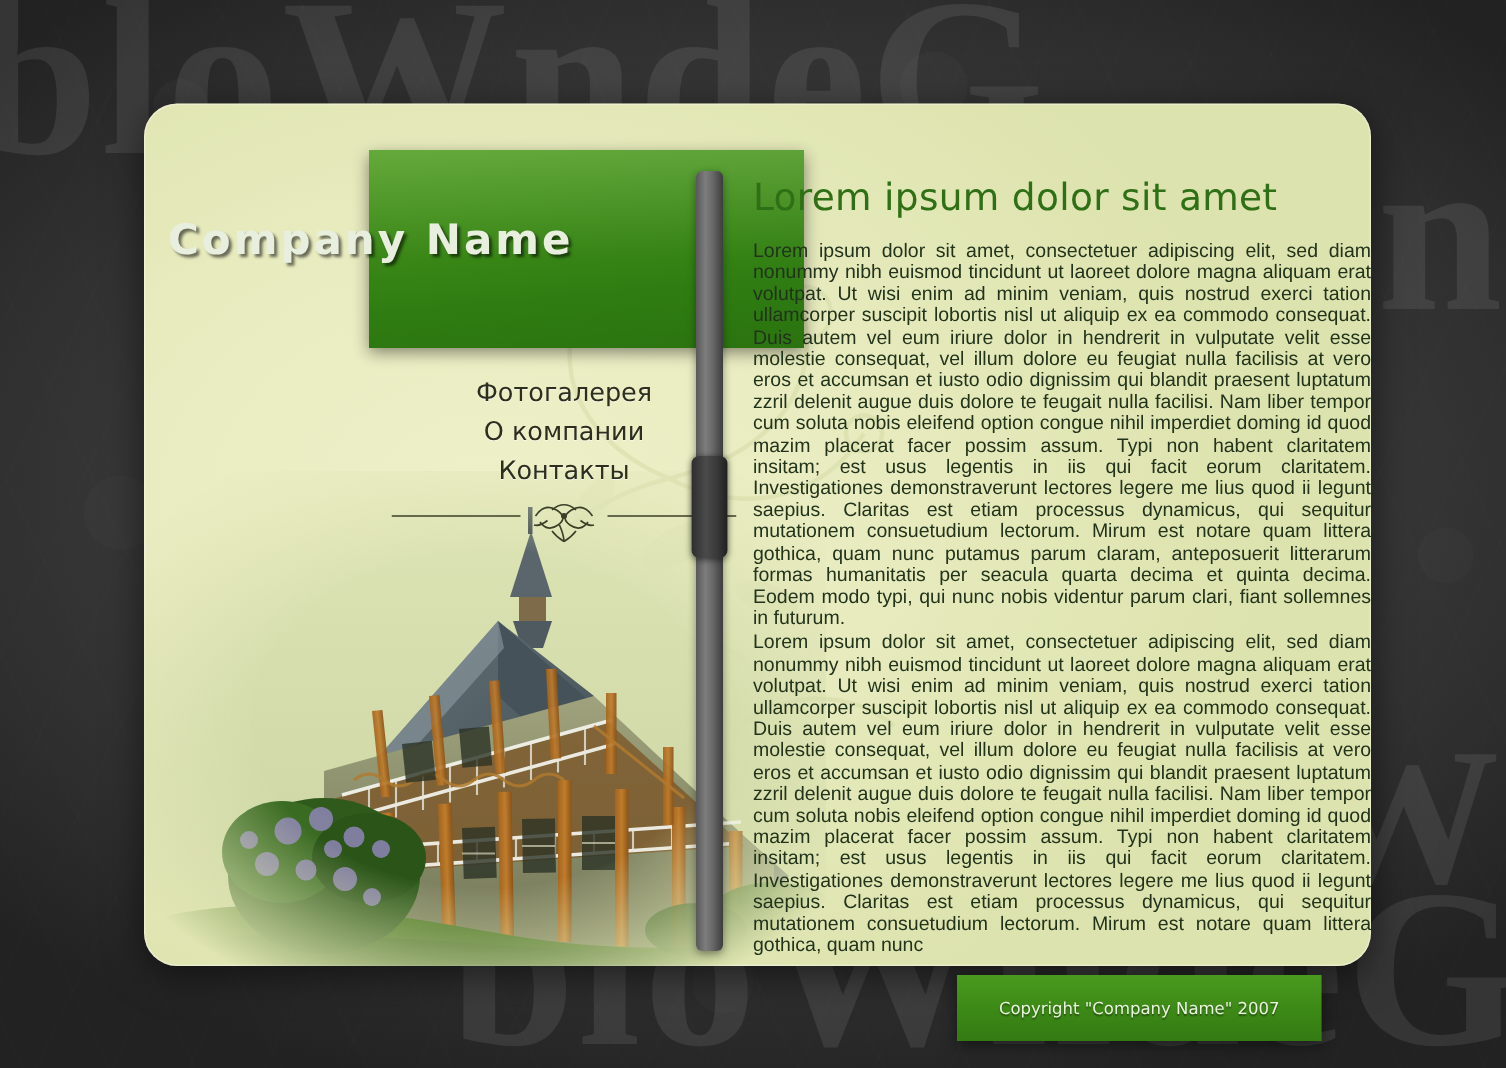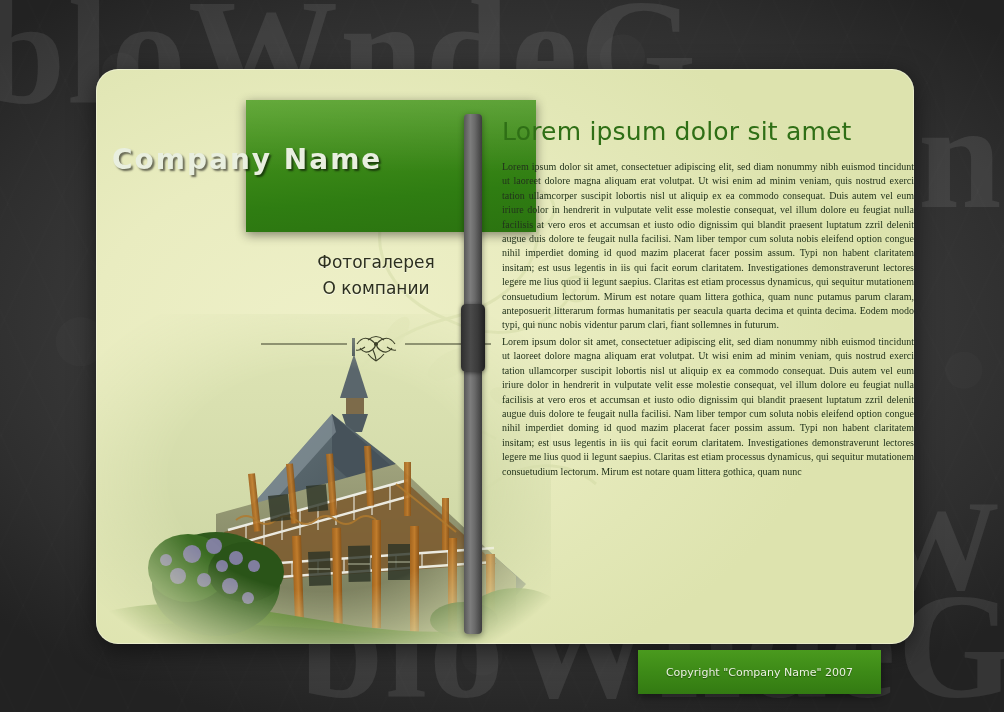--- a/index.html
+++ b/index.html
@@ -204,22 +204,22 @@
   #content h1 {
     margin: 0 0 14px 0;
     font-family: "DejaVu Sans", sans-serif;
     font-weight: normal;
     font-size: 25px;
     color: #2f6f16;
     letter-spacing: .2px;
   }
   #content p {
     margin: 0 0 2px 0;
-    font-family: Liberation Serif, serif;
-    font-size: 10px;
+    font-family: Liberation Sans, sans-serif;
+    font-size: 13px;
     line-height: 14.4px;
     color: #22331c;
     text-align: justify;
     white-space: normal;
   }
 
   
   #footer {
     position: absolute;
     left: 638px;
@@ -419,20 +419,21 @@
     </div>
 
     <div id="separator"></div>
 
     <div id="logo-bar"></div>
     <div id="company-name">Company Name</div>
 
     <nav id="nav">
       <a href="#">Фотогалерея</a>
       <a href="#">О компании</a>
+      <a href="#">Контакты</a>
     </nav>
 
     <svg id="nav-divider" viewBox="0 0 230 34" xmlns="http://www.w3.org/2000/svg">
       <g stroke="#3b3f28" stroke-width="1.1" fill="none">
         <path d="M0 13 H86"></path>
         <path d="M144 13 H230"></path>
         <path d="M96 13 q6 -9 14 -4 q8 5 1 10 q-7 5 -12 -2"></path>
         <path d="M134 13 q-6 -9 -14 -4 q-8 5 -1 10 q7 5 12 -2"></path>
         <path d="M107 9 q8 -7 16 0"></path>
         <path d="M112 19 q3 7 3 11"></path>

